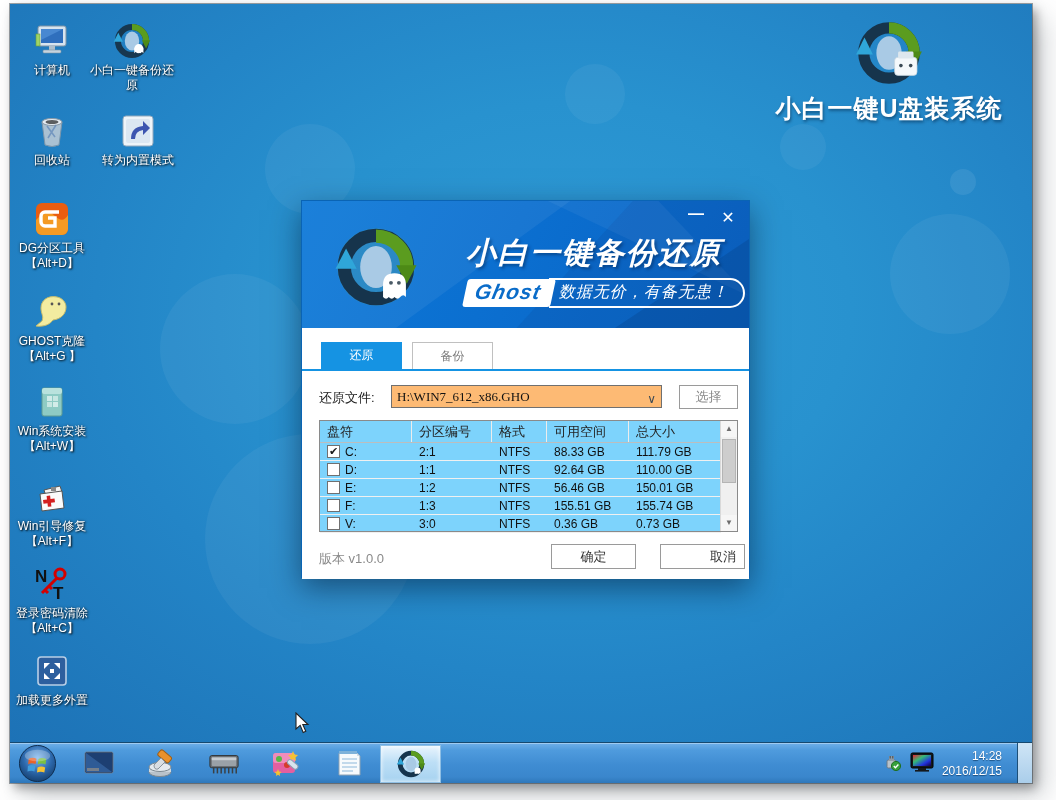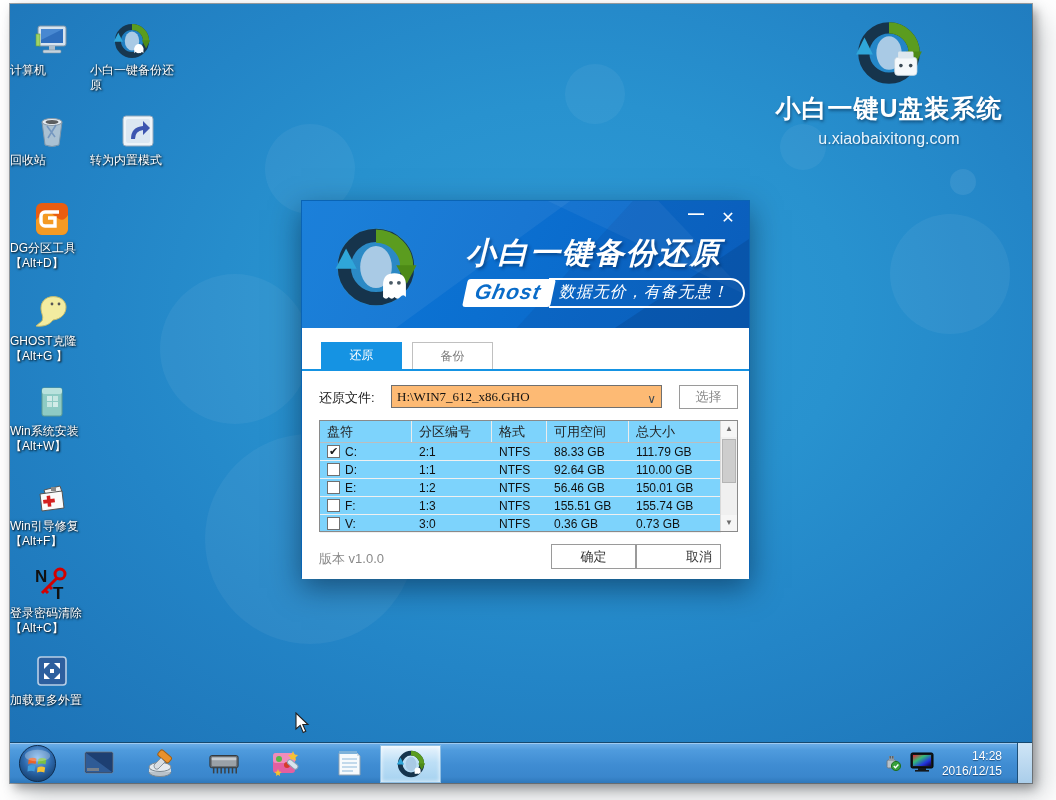--- a/index.html
+++ b/index.html
@@ -22,21 +22,21 @@
   .bokeh { position:absolute; border-radius:50%; background:rgba(255,255,255,.05); }
   .bokeh.b1 { width:150px; height:150px; left:150px; top:270px; }
   .bokeh.b2 { width:210px; height:210px; left:195px; top:430px; }
   .bokeh.b3 { width:90px;  height:90px;  left:255px; top:120px; }
   .bokeh.b4 { width:60px;  height:60px;  left:555px; top:60px;  }
   .bokeh.b5 { width:120px; height:120px; left:880px; top:210px; }
   .bokeh.b6 { width:46px;  height:46px;  left:770px; top:120px; }
   .bokeh.b7 { width:26px;  height:26px;  left:940px; top:165px; background:rgba(255,255,255,.08); }
 
   
-  .dicon { position:absolute; width:84px; cursor:default; }
+  .dicon { position:absolute; width:84px; text-align:center; cursor:default; }
   .dicon .dimg { width:38px; height:38px; margin:0 auto 3px auto; display:flex; align-items:center; justify-content:center; }
   .dicon .dlabel {
     color:#fff; font-size:12px; line-height:15px;
     text-shadow:1px 1px 2px rgba(0,0,0,.85), 0 0 3px rgba(0,0,0,.5);
     word-break:break-all;
   }
   
   .brand { position:absolute; right:18px; top:14px; width:250px; text-align:center; }
   .brand .blogo { width:70px; height:70px; margin:0 auto; }
   .brand .btitle {
@@ -114,21 +114,21 @@
   .cell-drive { display:flex; align-items:center; gap:5px; }
   .cbx {
     width:13px; height:13px; border:1px solid #707070; background:#fff; font-size:11px;
     line-height:11px; text-align:center; color:#1a1a1a; flex:0 0 auto; cursor:pointer;
   }
   .footer-version { position:absolute; left:17px; top:222px; font-size:13px; color:#8a8a8a; }
   .dlg-btn {
     position:absolute; top:216px; width:85px; height:25px; background:#fff; border:1px solid #9a9a9a;
     font-size:13px; color:#333; text-align:center; line-height:23px; cursor:pointer;
   }
-  .dlg-btn.ok { left:249px; } .dlg-btn.cancel { left:334px;padding-left:41px; }
+  .dlg-btn.ok { left:249px; } .dlg-btn.cancel { left:358px;padding-left:41px; }
 
   
   .taskbar {
     position:absolute; left:0; bottom:0; width:100%; height:41px;
     background:linear-gradient(#6fb0e9 0%, #4f9bdd 18%, #3f8cd2 55%, #3a86cc 85%, #2e77ba 100%);
     border-top:1px solid #17496f; box-shadow:inset 0 1px 0 #9fcbf1;
   }
   .tb-icon { position:absolute; top:5px; width:32px; height:31px; display:flex; align-items:center; justify-content:center; cursor:pointer; }
   .start-orb { position:absolute; left:8px; top:1px; width:39px; height:39px; cursor:pointer; }
   .tb-active {
@@ -292,21 +292,20 @@
             <polygon points="74,48 97,48 86,70" fill="#4d8a16"></polygon>
             <polygon points="3,52 27,52 15,28" fill="#2fa6d9"></polygon>
             <ellipse cx="50" cy="50" rx="18" ry="24" fill="#a9cae5"></ellipse>
             <rect x="58" y="56" width="32" height="26" rx="5" fill="#f4f8fb" stroke="#c3d2dd"></rect>
             <rect x="63" y="48" width="22" height="10" rx="2" fill="#dde7ee"></rect>
             <circle cx="67" cy="68" r="2.6" fill="#3a4a56"></circle>
             <circle cx="81" cy="68" r="2.6" fill="#3a4a56"></circle>
           </svg>
       </div>
       <div class="btitle">小白一键U盘装系统</div>
-      <div class="burl">u.xiaobaixitong.com</div>
     </div>
 
     <div class="dialog">
       <div class="banner">
         <div class="poly p1"></div>
         <div class="poly p2"></div>
         <div class="poly p3"></div>
         <div class="poly p4"></div>
         <div class="dlogo">
           <svg width="88" height="88" viewBox="0 0 100 100">

